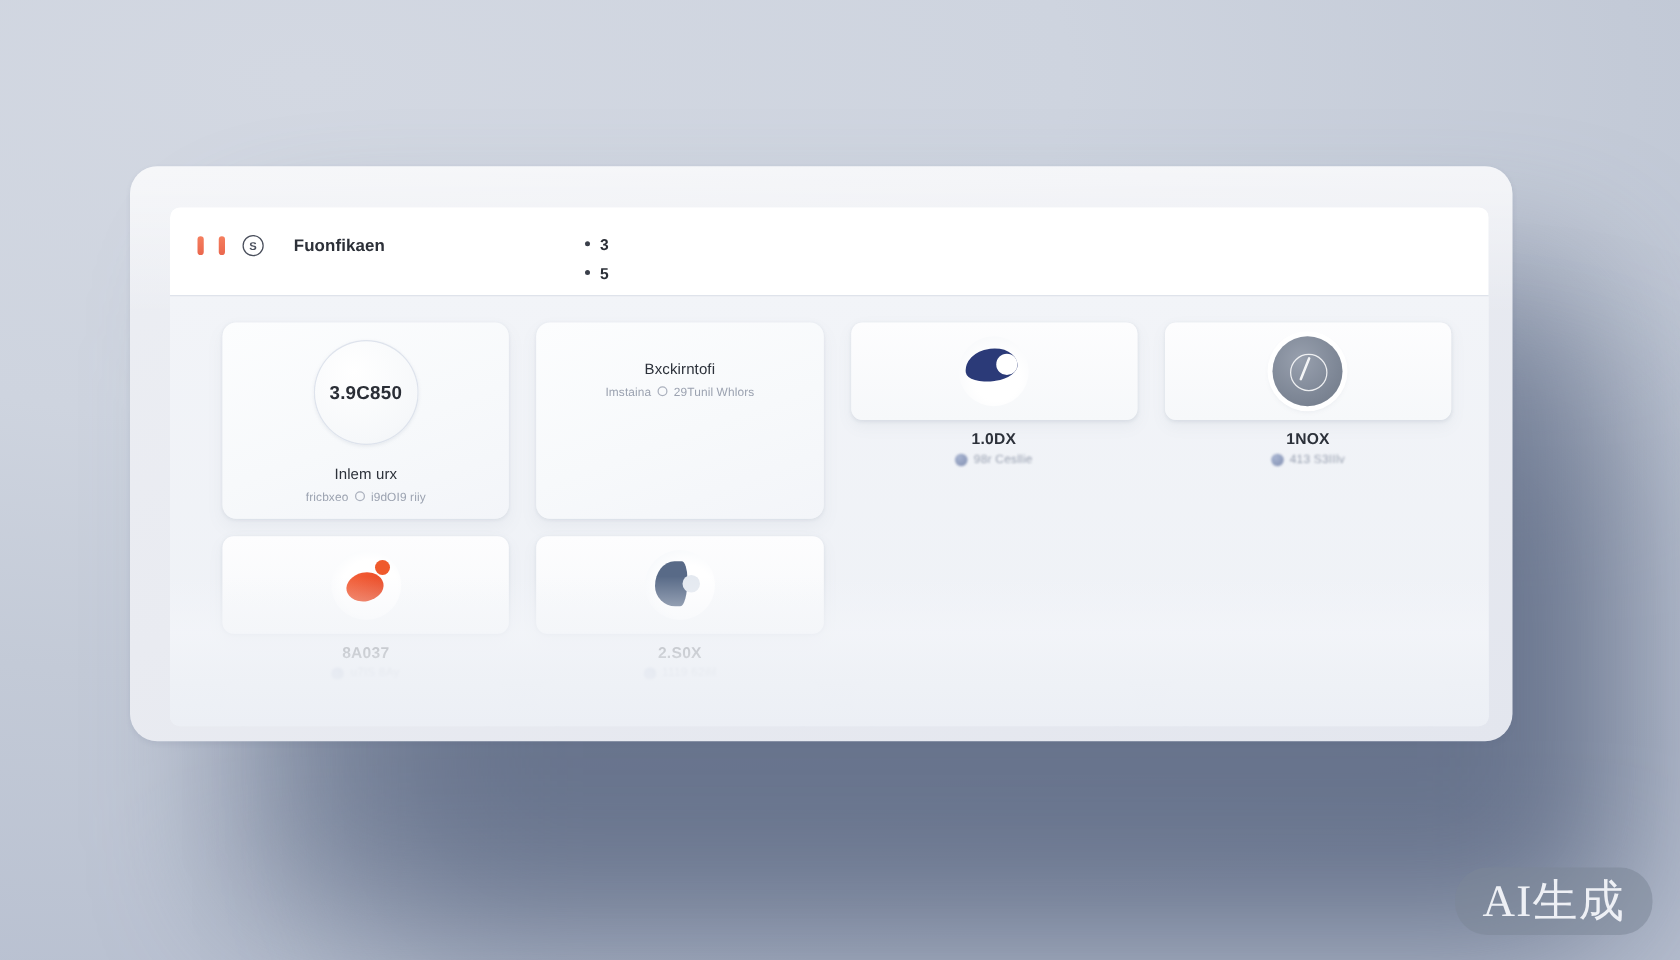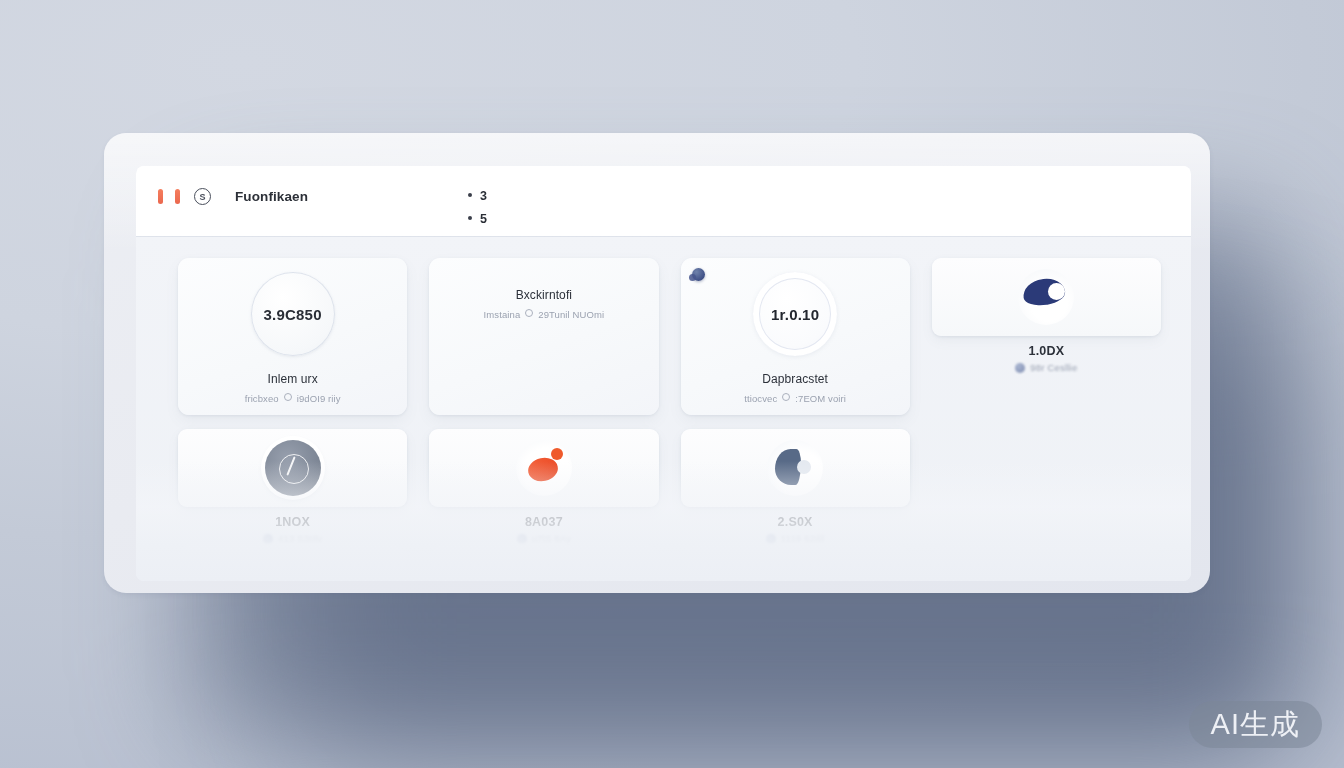--- a/index.html
+++ b/index.html
@@ -298,25 +298,25 @@
   }
 
   
   #ai-watermark {
     position:absolute;
     right:22px; bottom:20px;
     padding:9px 22px;
     border-radius:26px;
     background:rgba(124,134,152,.55);
     color:#eef0f5;
-    font-size:29px;
+    font-size:36px;
     letter-spacing:1px;
     line-height:1;
     display:flex; align-items:center;
-    font-family:Liberation Sans, sans-serif;
+    font-family:Liberation Serif, serif;
   }
 </style>
 </head>
 <body>
 
 <div id="stage">
 
   <div id="backdrop-shadow"></div>
   <div id="backdrop-shadow-2"></div>
 
@@ -360,35 +360,25 @@
           <span class="sub-dot"></span>
           <span>i9dOI9 riiy</span>
         </div>
       </div>
 
       <div class="metric-card">
         <div class="metric-title">Bxckirntofi</div>
         <div class="metric-sub">
           <span>Imstaina</span>
           <span class="sub-dot"></span>
-          <span>29Tunil NUOmi</span>
-        </div>
-      </div>
-
-
-      <div class="metric-card">
-        <div class="card-badge"></div>
-        <div class="metric-dial dial-ring">1r.0.10</div>
-        <div class="metric-title">Dapbracstet</div>
-        <div class="metric-sub">
-          <span>ttiocvec</span>
-          <span class="sub-dot"></span>
-          <span>:7EOM voiri</span>
-        </div>
-      </div>
+          <span>29Tunil Whlors</span>
+        </div>
+      </div>
+
+
 
       <div class="icon-card">
         <div class="icon-blob blob-navy"></div>
         <div class="fade-metric">
           <span class="fade-value">1.0DX</span>
           <span class="fade-sub">
             <span class="fade-chip"></span>
             <span>98r Cesllie</span>
           </span>
         </div>

